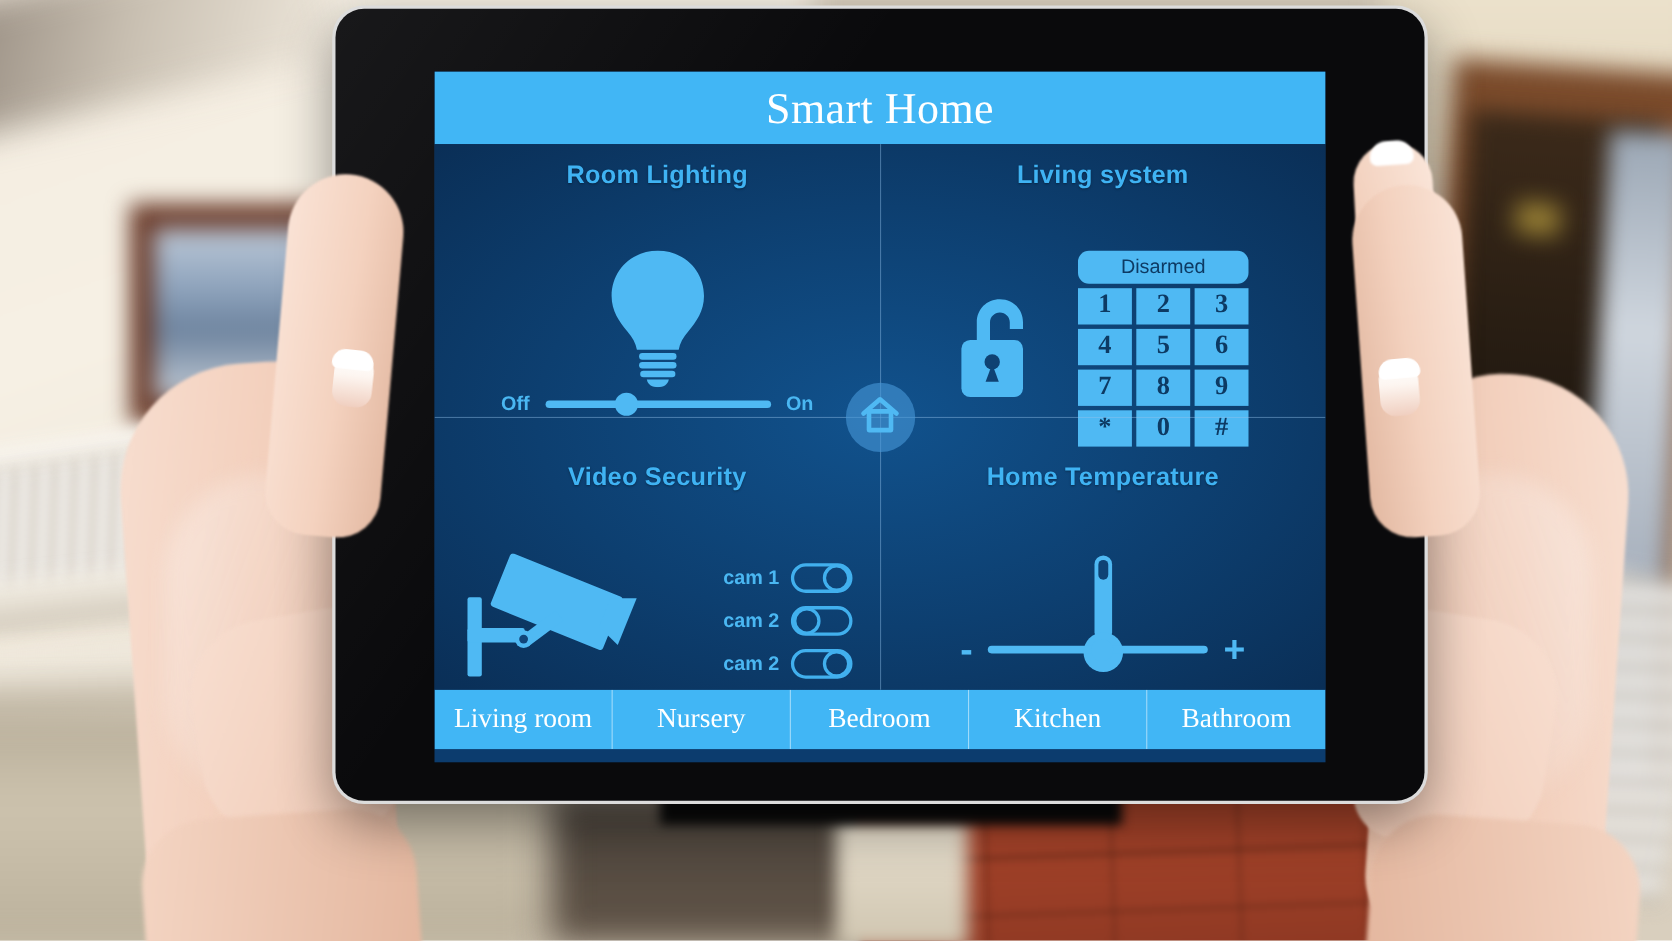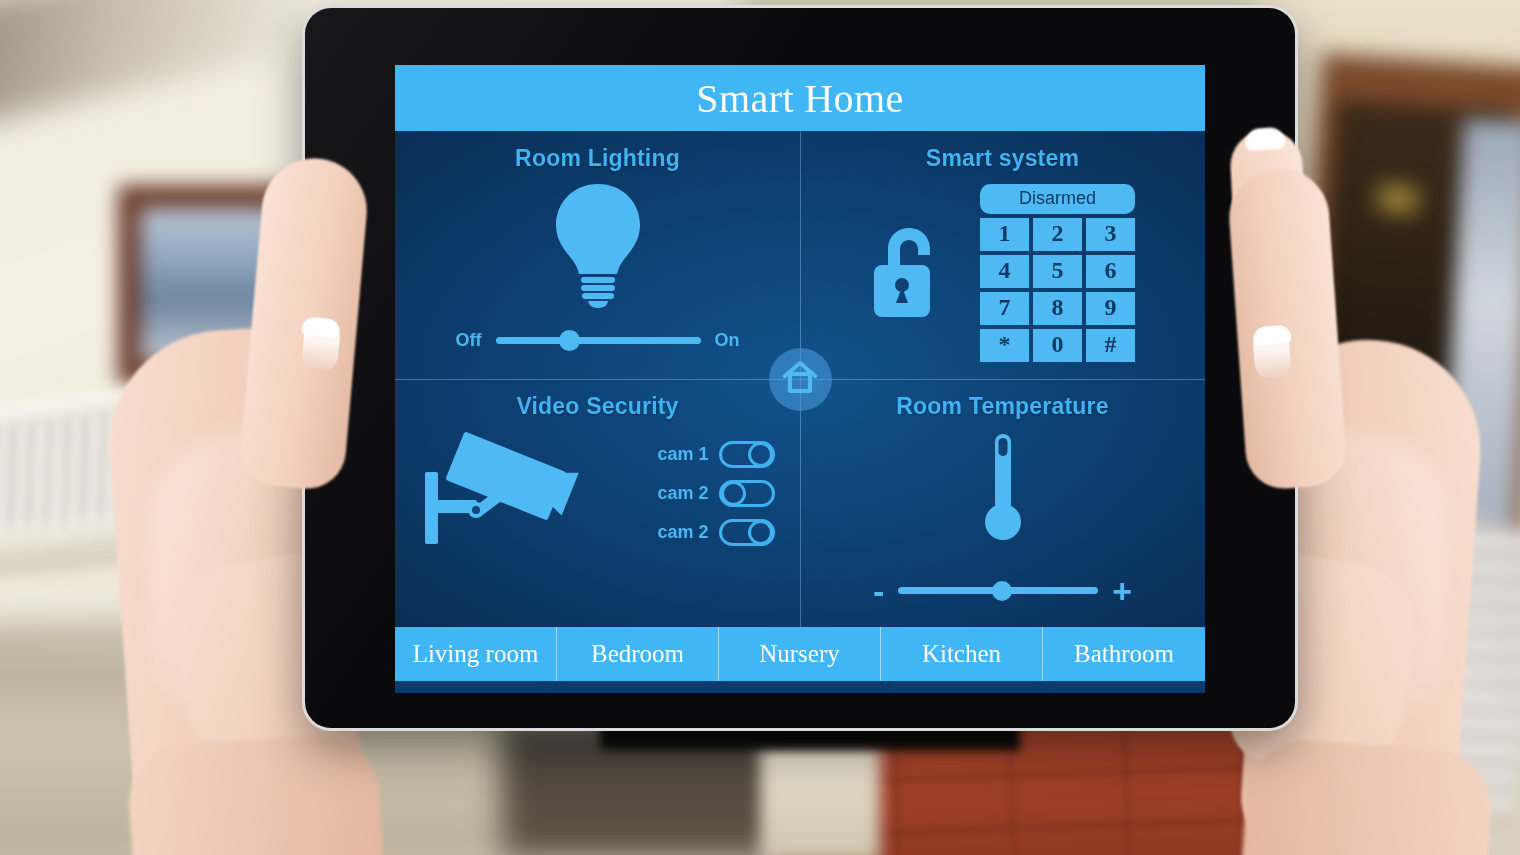--- a/index.html
+++ b/index.html
@@ -201,21 +201,21 @@
     height: 496px;
     display: grid;
     grid-template-columns: 1fr 1fr;
     grid-template-rows: 1fr 1fr;
     background:
       radial-gradient(ellipse 70% 70% at 50% 50%, #11528d 0%, #0d3f70 55%, #0a2f57 100%);
   }
   .panel {
     position: relative;
     padding-top: 14px;
-    display: flex; flex-direction: column; align-items: center;
+    display: flex; flex-direction: column; align-items: center; gap: 44px;
   }
   .panel-title {
     color: #3fb3f3;
     font-size: 23px;
     font-weight: bold;
     letter-spacing: .2px;
     text-shadow: 0 1px 2px rgba(0,0,0,.35);
     font-family: "Liberation Sans", sans-serif;
   }
 
@@ -534,21 +534,21 @@
         <div class="slider-row">
           <span class="slider-label">Off</span>
           <div class="slider-track">
             <div class="slider-knob"></div>
           </div>
           <span class="slider-label">On</span>
         </div>
       </div>
 
       <div class="panel">
-        <div class="panel-title">Smart system</div>
+        <div class="panel-title">Living system</div>
 
         <div class="alarm-row">
           <div>
             <svg width="74" height="100" viewBox="0 0 74 100" aria-hidden="true">
               <path d="M18 46 V28 C18 16 27 7 39 7 c12 0 21 9 21 21 v6 h-12 v-6 c0 -5 -4 -9 -9 -9 s-9 4 -9 9 v18 Z" fill="#4fb9f3"></path>
               <rect x="4" y="44" width="56" height="52" rx="8" fill="#4fb9f3"></rect>
               <circle cx="32" cy="64" r="7" fill="#0f4273"></circle>
               <path d="M32 66 l6 16 h-12 Z" fill="#0f4273"></path>
             </svg>
           </div>
@@ -606,21 +606,21 @@
               <span class="cam-label">cam 2</span>
               <div class="toggle on">
                   <div class="knob"></div>
                 </div>
             </div>
           </div>
         </div>
       </div>
 
       <div class="panel">
-        <div class="panel-title">Room Temperature</div>
+        <div class="panel-title">Home Temperature</div>
 
         <div class="temp-wrap">
           <svg width="60" height="120" viewBox="0 0 60 120" aria-hidden="true">
             <rect x="22" y="4" width="16" height="78" rx="8" fill="#4fb9f3"></rect>
             <rect x="25.5" y="8" width="9" height="18" rx="4.5" fill="#0f4275"></rect>
             <circle cx="30" cy="92" r="18" fill="#4fb9f3"></circle>
           </svg>
         </div>
 
         <div class="temp-slider-row">
@@ -640,22 +640,22 @@
           <svg width="36" height="34" viewBox="0 0 36 34" aria-hidden="true">
             <path d="M3 16 L18 3 L33 16" fill="none" stroke="#4fb9f3" stroke-width="4.2" stroke-linecap="round" stroke-linejoin="round"></path>
             <rect x="8" y="14" width="20" height="17" fill="none" stroke="#4fb9f3" stroke-width="4.2" stroke-linejoin="round"></rect>
           </svg>
         </span>
       </div>
     </div>
 
     <div class="tabbar">
       <div class="tab">Living room</div>
+      <div class="tab">Nursery</div>
       <div class="tab">Bedroom</div>
-      <div class="tab">Nursery</div>
       <div class="tab">Kitchen</div>
       <div class="tab">Bathroom</div>
     </div>
   </div>
 </div>
 
 <div class="hand lh-thumb"></div>
 <div class="hand lh-thumbnail"></div>
 <div class="hand lh-thumbtip"></div>
 

